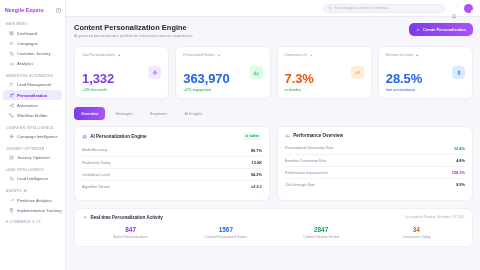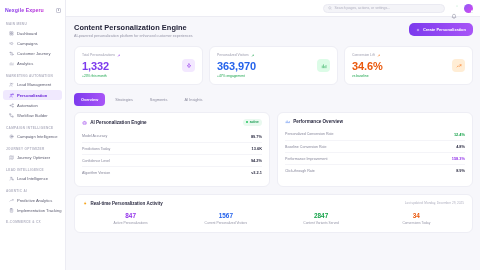--- a/index.html
+++ b/index.html
@@ -100,21 +100,21 @@
   .stats { display: flex; gap: 6px; margin-top: 8px; }
   .stat {
     flex: 1; background: #fff; border: 1px solid #eeeef5; border-radius: 6px;
     padding: 6px 7px; display: flex; align-items: center; justify-content: space-between;
     min-width: 0;
   }
   .stat-l { min-width: 0; }
   .stat-top { display: flex; align-items: center; gap: 2px; }
   .stat-label { font-size: 3.4px; color: #9b9bad; white-space: nowrap; }
   .stat-top .arr { width: 3.4px; height: 3.4px; }
-  .stat-value { font-size: 11px; font-weight: bold; margin-top: 3px; letter-spacing: -.1px; }
+  .stat-value { font-size: 13px; font-weight: bold; margin-top: 14px; letter-spacing: -.1px; }
   .stat-delta { font-size: 3.3px; margin-top: 2px; white-space: nowrap; }
   .stat-ico {
     width: 13px; height: 13px; border-radius: 4px; flex: 0 0 13px;
     display: flex; align-items: center; justify-content: center;
   }
   .stat-ico svg { width: 6px; height: 6px; }
 
   
   .tabs { display: flex; align-items: center; gap: 3px; margin-top: 8px; }
   .tab {
@@ -392,27 +392,46 @@
           </div>
           <div class="stat">
             <div class="stat-l">
               <div class="stat-top">
                 <span class="stat-label">Conversion Lift</span>
                 <svg class="arr" viewBox="0 0 24 24" fill="none" stroke="#f97316" stroke-width="3">
                   <path d="M5 17L19 7"></path>
                   <path d="M12 7h7v7"></path>
                 </svg>
               </div>
-              <div class="stat-value" style="color:#ea580c">34.6%</div>
+              <div class="stat-value" style="color:#ea580c">7.3%</div>
               <div class="stat-delta" style="color:#16a34a">vs baseline</div>
             </div>
             <div class="stat-ico" style="background:#ffedd5;color:#f97316">
               <svg viewBox="0 0 24 24" fill="none" stroke="#f97316" stroke-width="2" stroke-linecap="round" stroke-linejoin="round">
                 <path d="M4 16l5-5 3.5 3.5L20 7"></path>
                 <path d="M15.5 7H20v4.5"></path>
+              </svg>
+            </div>
+          </div>
+          <div class="stat">
+            <div class="stat-l">
+              <div class="stat-top">
+                <span class="stat-label">Revenue Increase</span>
+                <svg class="arr" viewBox="0 0 24 24" fill="none" stroke="#2563eb" stroke-width="3">
+                  <path d="M5 17L19 7"></path>
+                  <path d="M12 7h7v7"></path>
+                </svg>
+              </div>
+              <div class="stat-value" style="color:#2563eb">28.5%</div>
+              <div class="stat-delta" style="color:#2563eb">from personalization</div>
+            </div>
+            <div class="stat-ico" style="background:#dbeafe;color:#2563eb">
+              <svg viewBox="0 0 24 24" fill="none" stroke="#2563eb" stroke-width="2" stroke-linecap="round" stroke-linejoin="round">
+                <path d="M12 3v18"></path>
+                <path d="M16 7.5c0-1.9-1.8-3-4-3s-4 1.1-4 3 1.8 2.8 4 3.3 4 1.4 4 3.3-1.8 3-4 3-4-1.1-4-3"></path>
               </svg>
             </div>
           </div>
         </div>
 
       <div class="tabs" id="tabs-root">
           <div class="tab active">Overview</div>
           <div class="tab">Strategies</div>
           <div class="tab">Segments</div>
           <div class="tab">AI Insights</div>

